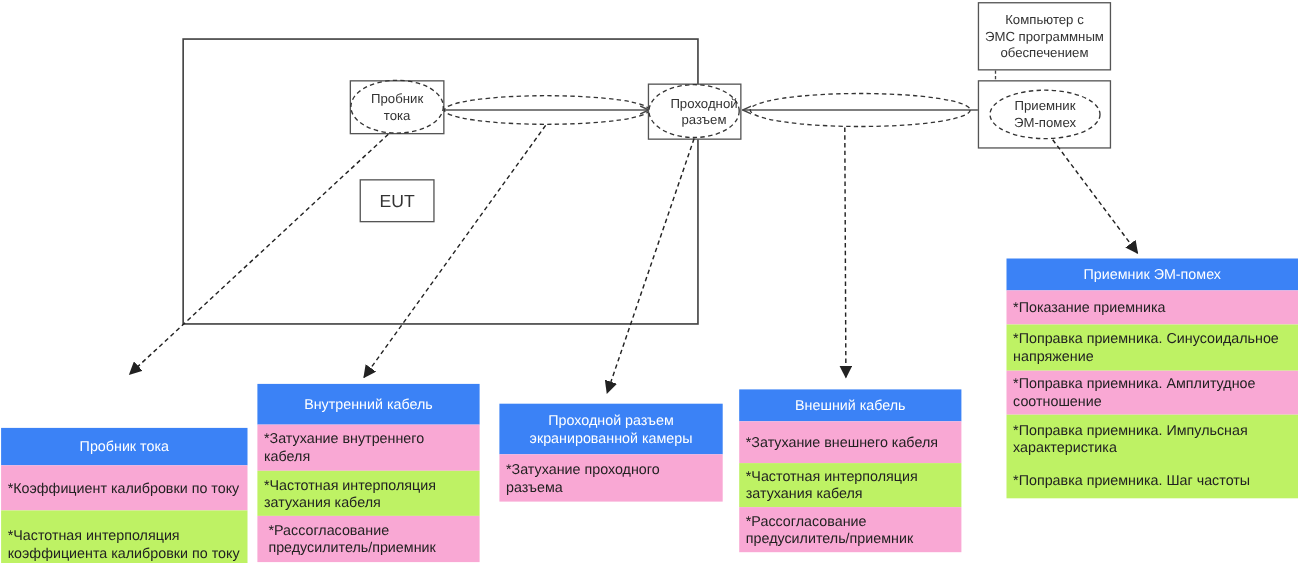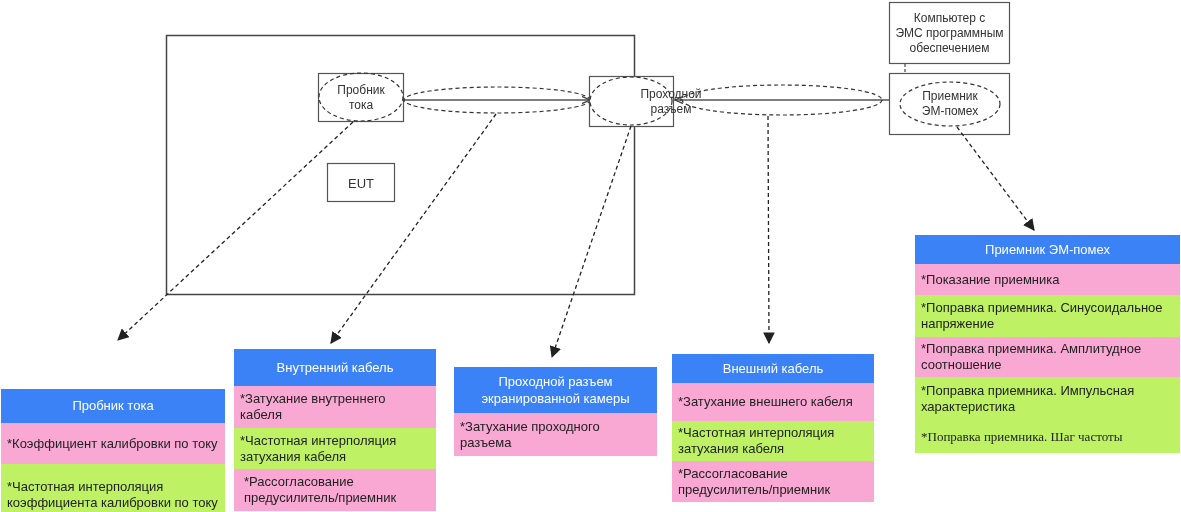--- a/index.html
+++ b/index.html
@@ -56,22 +56,22 @@
   <line x1="768" y1="116" x2="769" y2="343" stroke="#222" stroke-width="1.3" stroke-dasharray="4,3" marker-end="url(#arrow)"></line>
   <line x1="957" y1="127" x2="1034" y2="230" stroke="#222" stroke-width="1.3" stroke-dasharray="4,3" marker-end="url(#arrow)"></line>
 </svg>
 
 <div class="node-label" style="left:318px;top:74px;width:86px;height:48px;">
   <div>
       <div>Пробник</div>
       <div>тока</div>
     </div>
 </div>
-<div class="node-label" style="left:327px;top:164px;width:68px;height:38px;font-size:13px;">EUT</div>
-<div class="node-label" style="left:589px;top:77px;width:102px;height:50px;padding-left:31px;">
+<div class="node-label" style="left:327px;top:164px;width:68px;height:38px;font-size:16px;">EUT</div>
+<div class="node-label" style="left:589px;top:77px;width:102px;height:50px;">
   <div>
       <div>Проходной</div>
       <div>разъем</div>
     </div>
 </div>
 <div class="node-label" style="left:889px;top:3px;width:121px;height:61px;">
   <div>
       <div>Компьютер с</div>
       <div>ЭМС программным</div>
       <div>обеспечением</div>
@@ -108,14 +108,14 @@
   <div class="row light" style="height:40px;">*Частотная интерполяция затухания кабеля</div>
   <div class="row dark" style="height:41px;">*Рассогласование предусилитель/приемник</div>
 </div>
 
 <div class="table" style="left:915px;top:235px;width:265px;">
   <div class="head" style="height:29px;">Приемник ЭМ-помех</div>
   <div class="row dark" style="height:31px;">*Показание приемника</div>
   <div class="row light" style="height:42px;">*Поправка приемника. Синусоидальное напряжение</div>
   <div class="row dark" style="height:40px;">*Поправка приемника. Амплитудное соотношение</div>
   <div class="row light" style="height:43px;">*Поправка приемника. Импульсная характеристика</div>
-  <div class="row light" style="height:33px;font-family:Liberation Serif, serif;">*Поправка приемника. Шаг частоты</div>
+  <div class="row light" style="height:33px;">*Поправка приемника. Шаг частоты</div>
 </div>
 
 </body></html>

